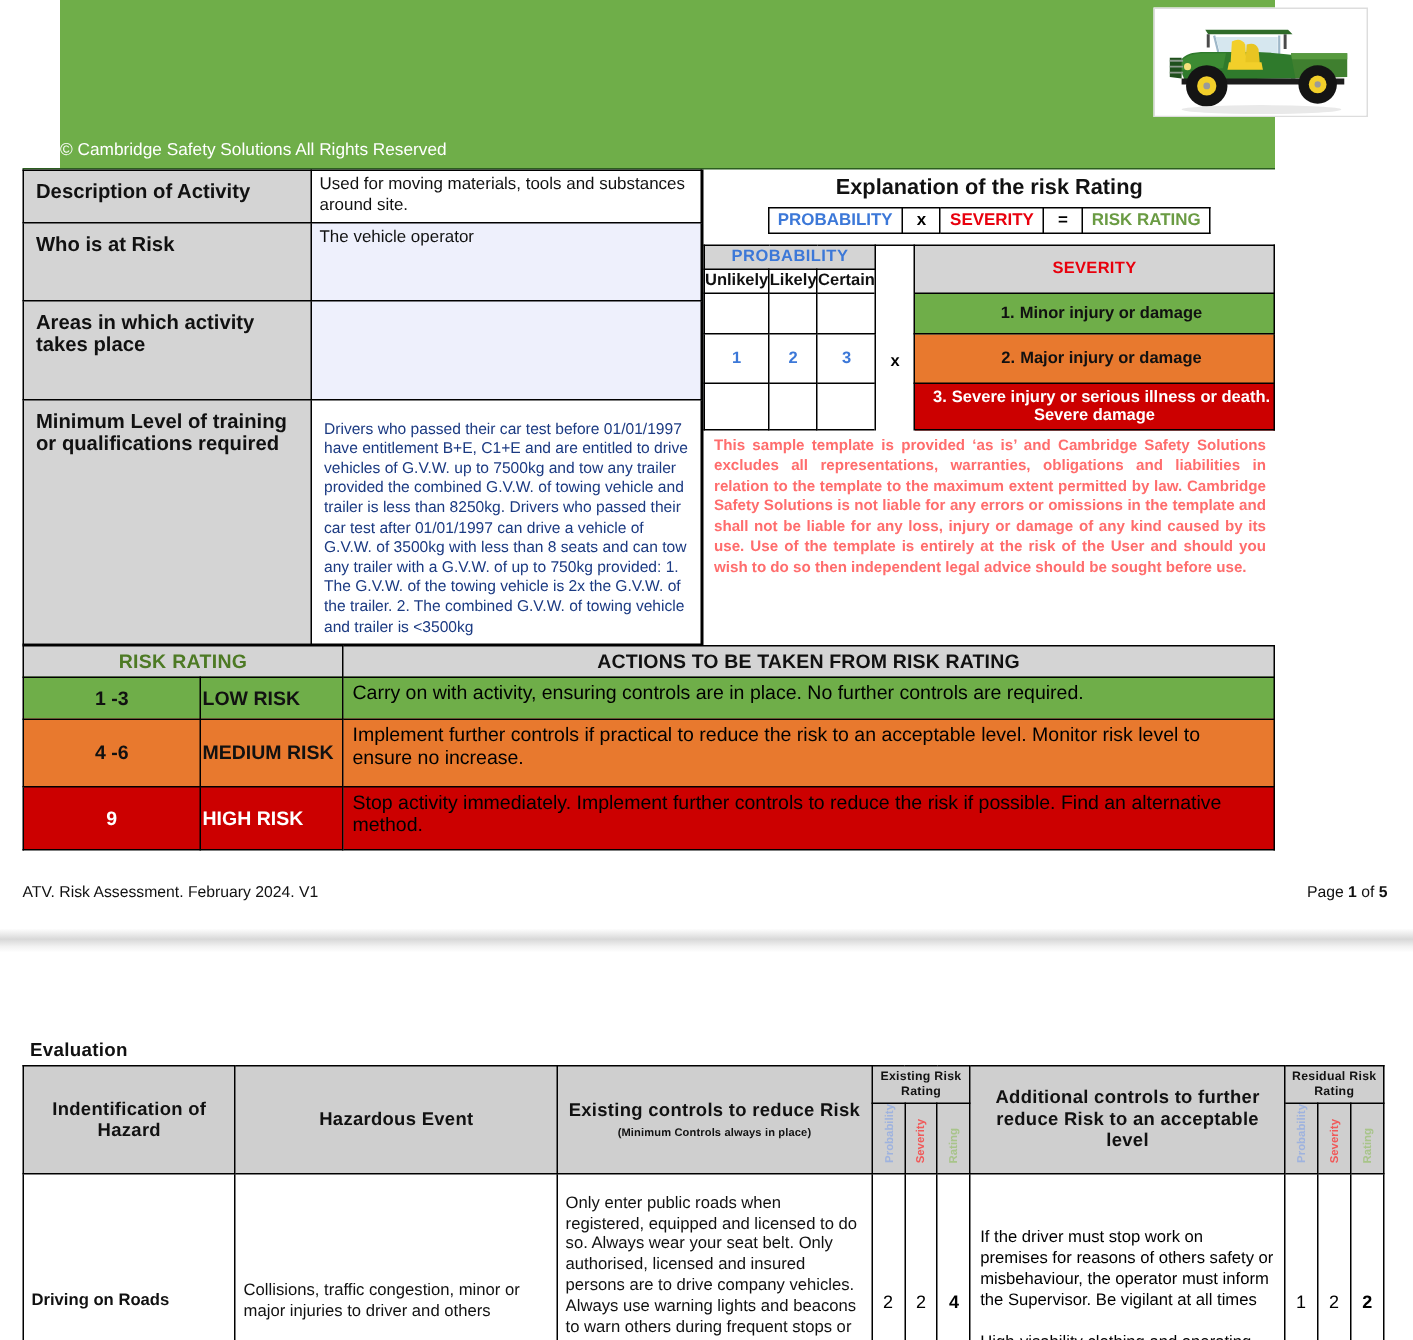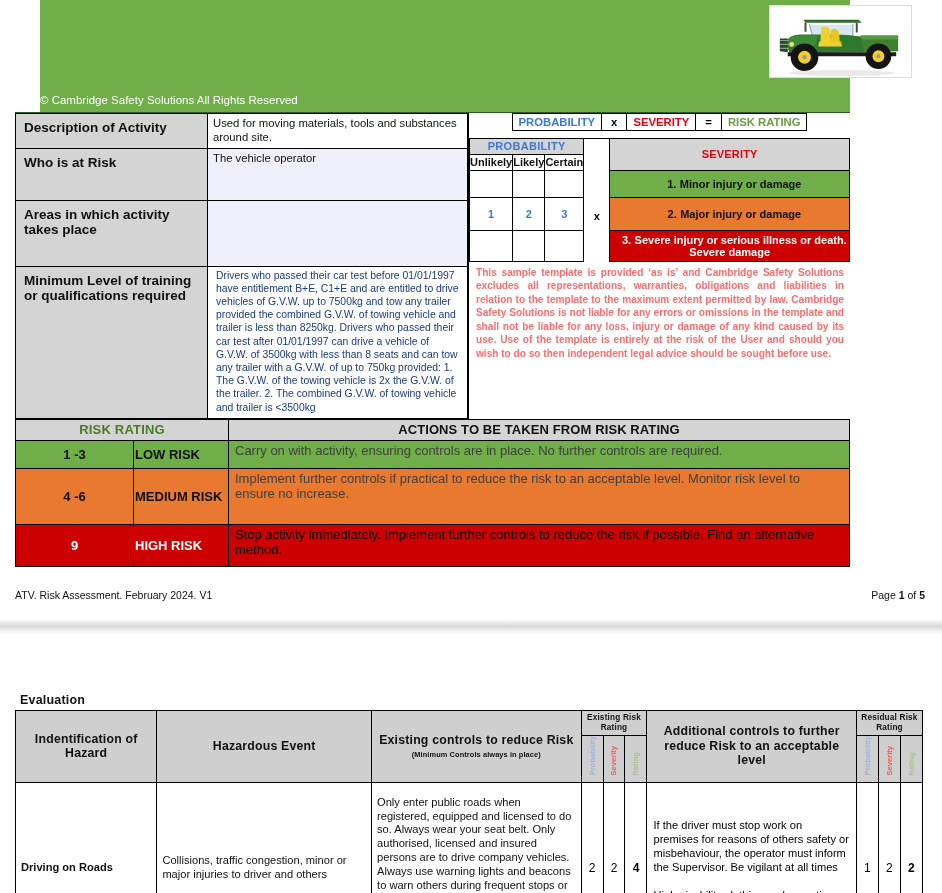--- a/index.html
+++ b/index.html
@@ -76,21 +76,21 @@
     color: #111;
     padding: 3px 5px;
     line-height: 1.22;
     background: #fff;
   }
   .val.blue { background: #eef0fc; }
   .val.train {
     color: #1b3a82;
     font-size: 10.4px;
     line-height: 1.27;
-    padding: 2px 6px 4px 8px;
+    padding: 13px 6px 4px 8px;
   }
 
   
   .exp-title {
     text-align: center;
     font-weight: bold;
     font-size: 14.5px;
     padding: 4px 0 5px 0;
     color: #111;
   }
@@ -166,21 +166,21 @@
     background: #d4d4d4; color: #111;
     font-weight: bold; font-size: 13px; text-align: center;
     letter-spacing: .1px; padding: 2px 0 3px 0;
   }
   .rr-num { text-align:center; font-weight:bold; font-size: 13px; width: 118px; vertical-align: middle;}
   .rr-lvl { text-align:left; font-weight:bold; font-size: 13px; width: 95px; vertical-align: middle;}
   .rr-act { font-size: 13px; padding: 2px 6px; vertical-align: top; line-height:1.2;}
   .row-low  { background:#6fae49; color:#111; }
   .row-med  { background:#e8792e; color:#111; }
   .row-high { background:#cc0000; color:#fff; }
-  .row-low .rr-act, .row-med .rr-act { color:#404040; }
+  .row-low .rr-act, .row-med .rr-act { color:#000000; }
   .row-high .rr-act { color:#000000; }
 
   .footer {
     width: 910px;
     display: flex; justify-content: space-between;
     margin-top: 22px;
     font-size: 10.5px; color: #111;
   }
   .footer .pg b { font-weight: bold; }
 
@@ -299,20 +299,21 @@
         </tr>
         <tr>
           <td class="lbl">Minimum Level of training or qualifications required</td>
           <td class="val train">Drivers who passed their car test before 01/01/1997 have entitlement B+E, C1+E and are entitled to drive vehicles of G.V.W. up to 7500kg and tow any trailer provided the combined G.V.W. of towing vehicle and trailer is less than 8250kg. Drivers who passed their car test after 01/01/1997 can drive a vehicle of G.V.W. of 3500kg with less than 8 seats and can tow any trailer with a G.V.W. of up to 750kg provided: 1. The G.V.W. of the towing vehicle is 2x the G.V.W. of the trailer. 2. The combined G.V.W. of towing vehicle and trailer is &lt;3500kg</td>
         </tr>
       </tbody>
         </table>
     </div>
 
     <div class="upper-right">
+      <div class="exp-title">Explanation of the risk Rating</div>
 
       <div class="eqwrap">
         <table class="eq">
           <tbody>
               <tr>
             <td class="c-prob">PROBABILITY</td>
             <td class="c-op">x</td>
             <td class="c-sev">SEVERITY</td>
             <td class="c-op">=</td>
             <td class="c-rr">RISK RATING</td>
@@ -366,21 +367,21 @@
       <td class="rr-h2">ACTIONS TO BE TAKEN FROM RISK RATING</td>
     </tr>
     <tr class="row-low">
       <td class="rr-num">1 -3</td>
       <td class="rr-lvl">LOW RISK</td>
       <td class="rr-act" style="height:28px">Carry on with activity, ensuring controls are in place. No further controls are required.</td>
     </tr>
     <tr class="row-med">
       <td class="rr-num">4 -6</td>
       <td class="rr-lvl">MEDIUM RISK</td>
-      <td class="rr-act" style="height:56px">Implement further controls if practical to reduce the risk to an acceptable level. Monitor risk level to ensure no increase.</td>
+      <td class="rr-act" style="height:45px">Implement further controls if practical to reduce the risk to an acceptable level. Monitor risk level to ensure no increase.</td>
     </tr>
     <tr class="row-high">
       <td class="rr-num">9</td>
       <td class="rr-lvl">HIGH RISK</td>
       <td class="rr-act" style="height:42px">Stop activity immediately. Implement further controls to reduce the risk if possible. Find an alternative method.</td>
     </tr>
   </tbody>
     </table>
 
   <div class="footer">

